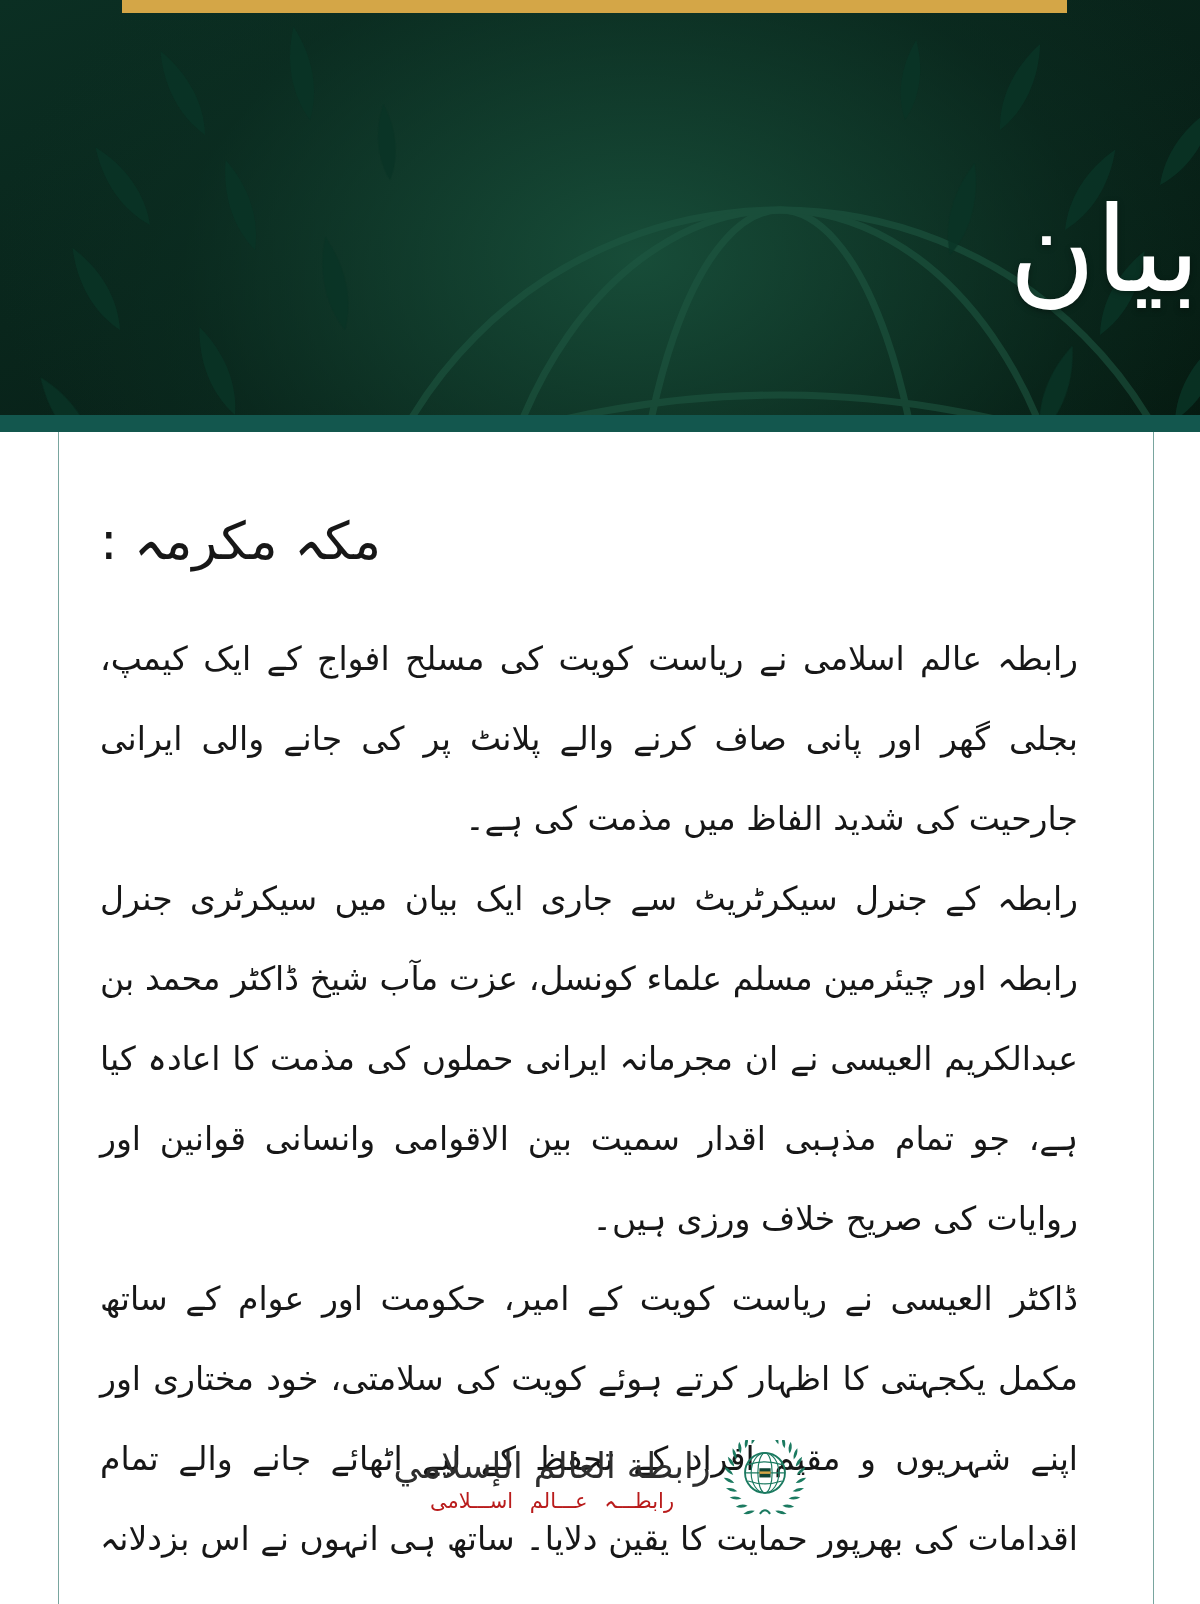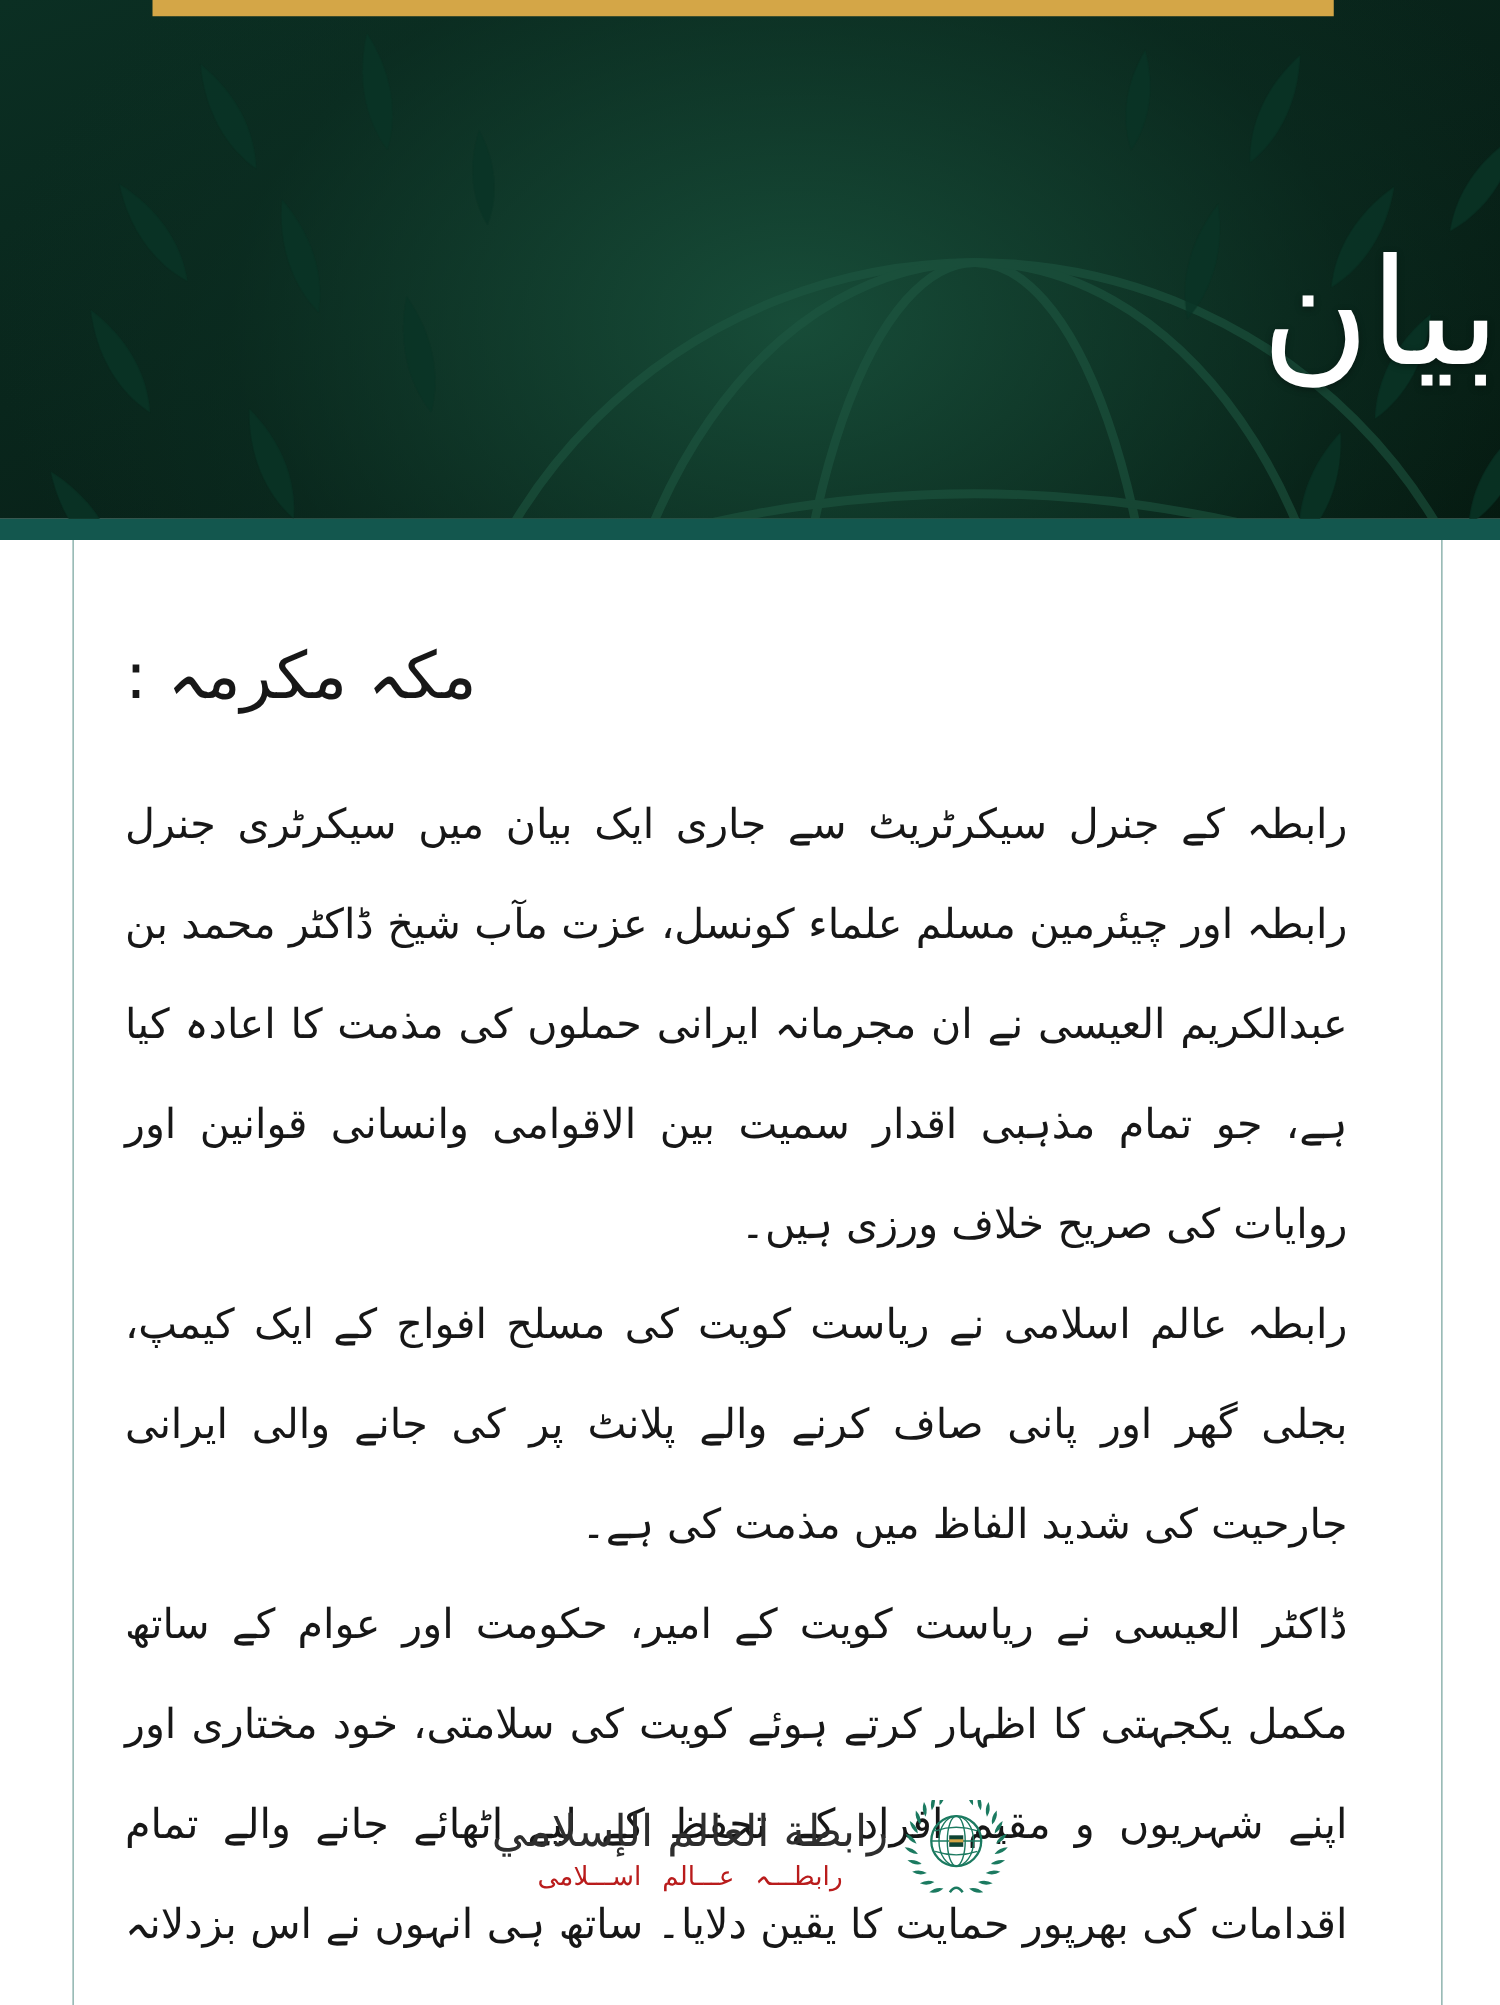--- a/index.html
+++ b/index.html
@@ -107,22 +107,22 @@
     <div class="header-title">بیان</div>
   </div>
 
   <div class="header-strip"></div>
 
   <div class="side-line left"></div>
   <div class="side-line right"></div>
 
   <div class="doc">
     <div class="doc-heading">مکہ مکرمہ :</div>
+    <p class="doc-para">رابطہ عالم اسلامی نے ریاست کویت کی مسلح افواج کے ایک کیمپ، بجلی گھر اور پانی صاف کرنے والے پلانٹ پر کی جانے والی ایرانی جارحیت کی شدید الفاظ میں مذمت کی ہے۔</p>
     <p class="doc-para">رابطہ کے جنرل سیکرٹریٹ سے جاری ایک بیان میں سیکرٹری جنرل رابطہ اور چیئرمین مسلم علماء کونسل، عزت مآب شیخ ڈاکٹر محمد بن عبدالکریم العیسی نے ان مجرمانہ ایرانی حملوں کی مذمت کا اعادہ کیا ہے، جو تمام مذہبی اقدار سمیت بین الاقوامی وانسانی قوانین اور روایات کی صریح خلاف ورزی ہیں۔</p>
-    <p class="doc-para">رابطہ عالم اسلامی نے ریاست کویت کی مسلح افواج کے ایک کیمپ، بجلی گھر اور پانی صاف کرنے والے پلانٹ پر کی جانے والی ایرانی جارحیت کی شدید الفاظ میں مذمت کی ہے۔</p>
     <p class="doc-para">ڈاکٹر العیسی نے ریاست کویت کے امیر، حکومت اور عوام کے ساتھ مکمل یکجہتی کا اظہار کرتے ہوئے کویت کی سلامتی، خود مختاری اور اپنے شہریوں و مقیم افراد کے تحفظ کے لیے اٹھائے جانے والے تمام اقدامات کی بھرپور حمایت کا یقین دلایا۔ ساتھ ہی انہوں نے اس بزدلانہ حملے میں زخمی ہونے والوں کی جلد صحت یابی کے لیے دعا بھی فرمائی۔</p>
   </div>
 
   <div class="logo">
     <div class="logo-inner">
 
       <svg width="84" height="78" viewBox="0 0 82 76" aria-hidden="true">
         <defs>
           <path id="lf" d="M0 0 Q3 -5.5 0 -11.5 Q-3 -5.5 0 0 Z"></path>
         </defs>

